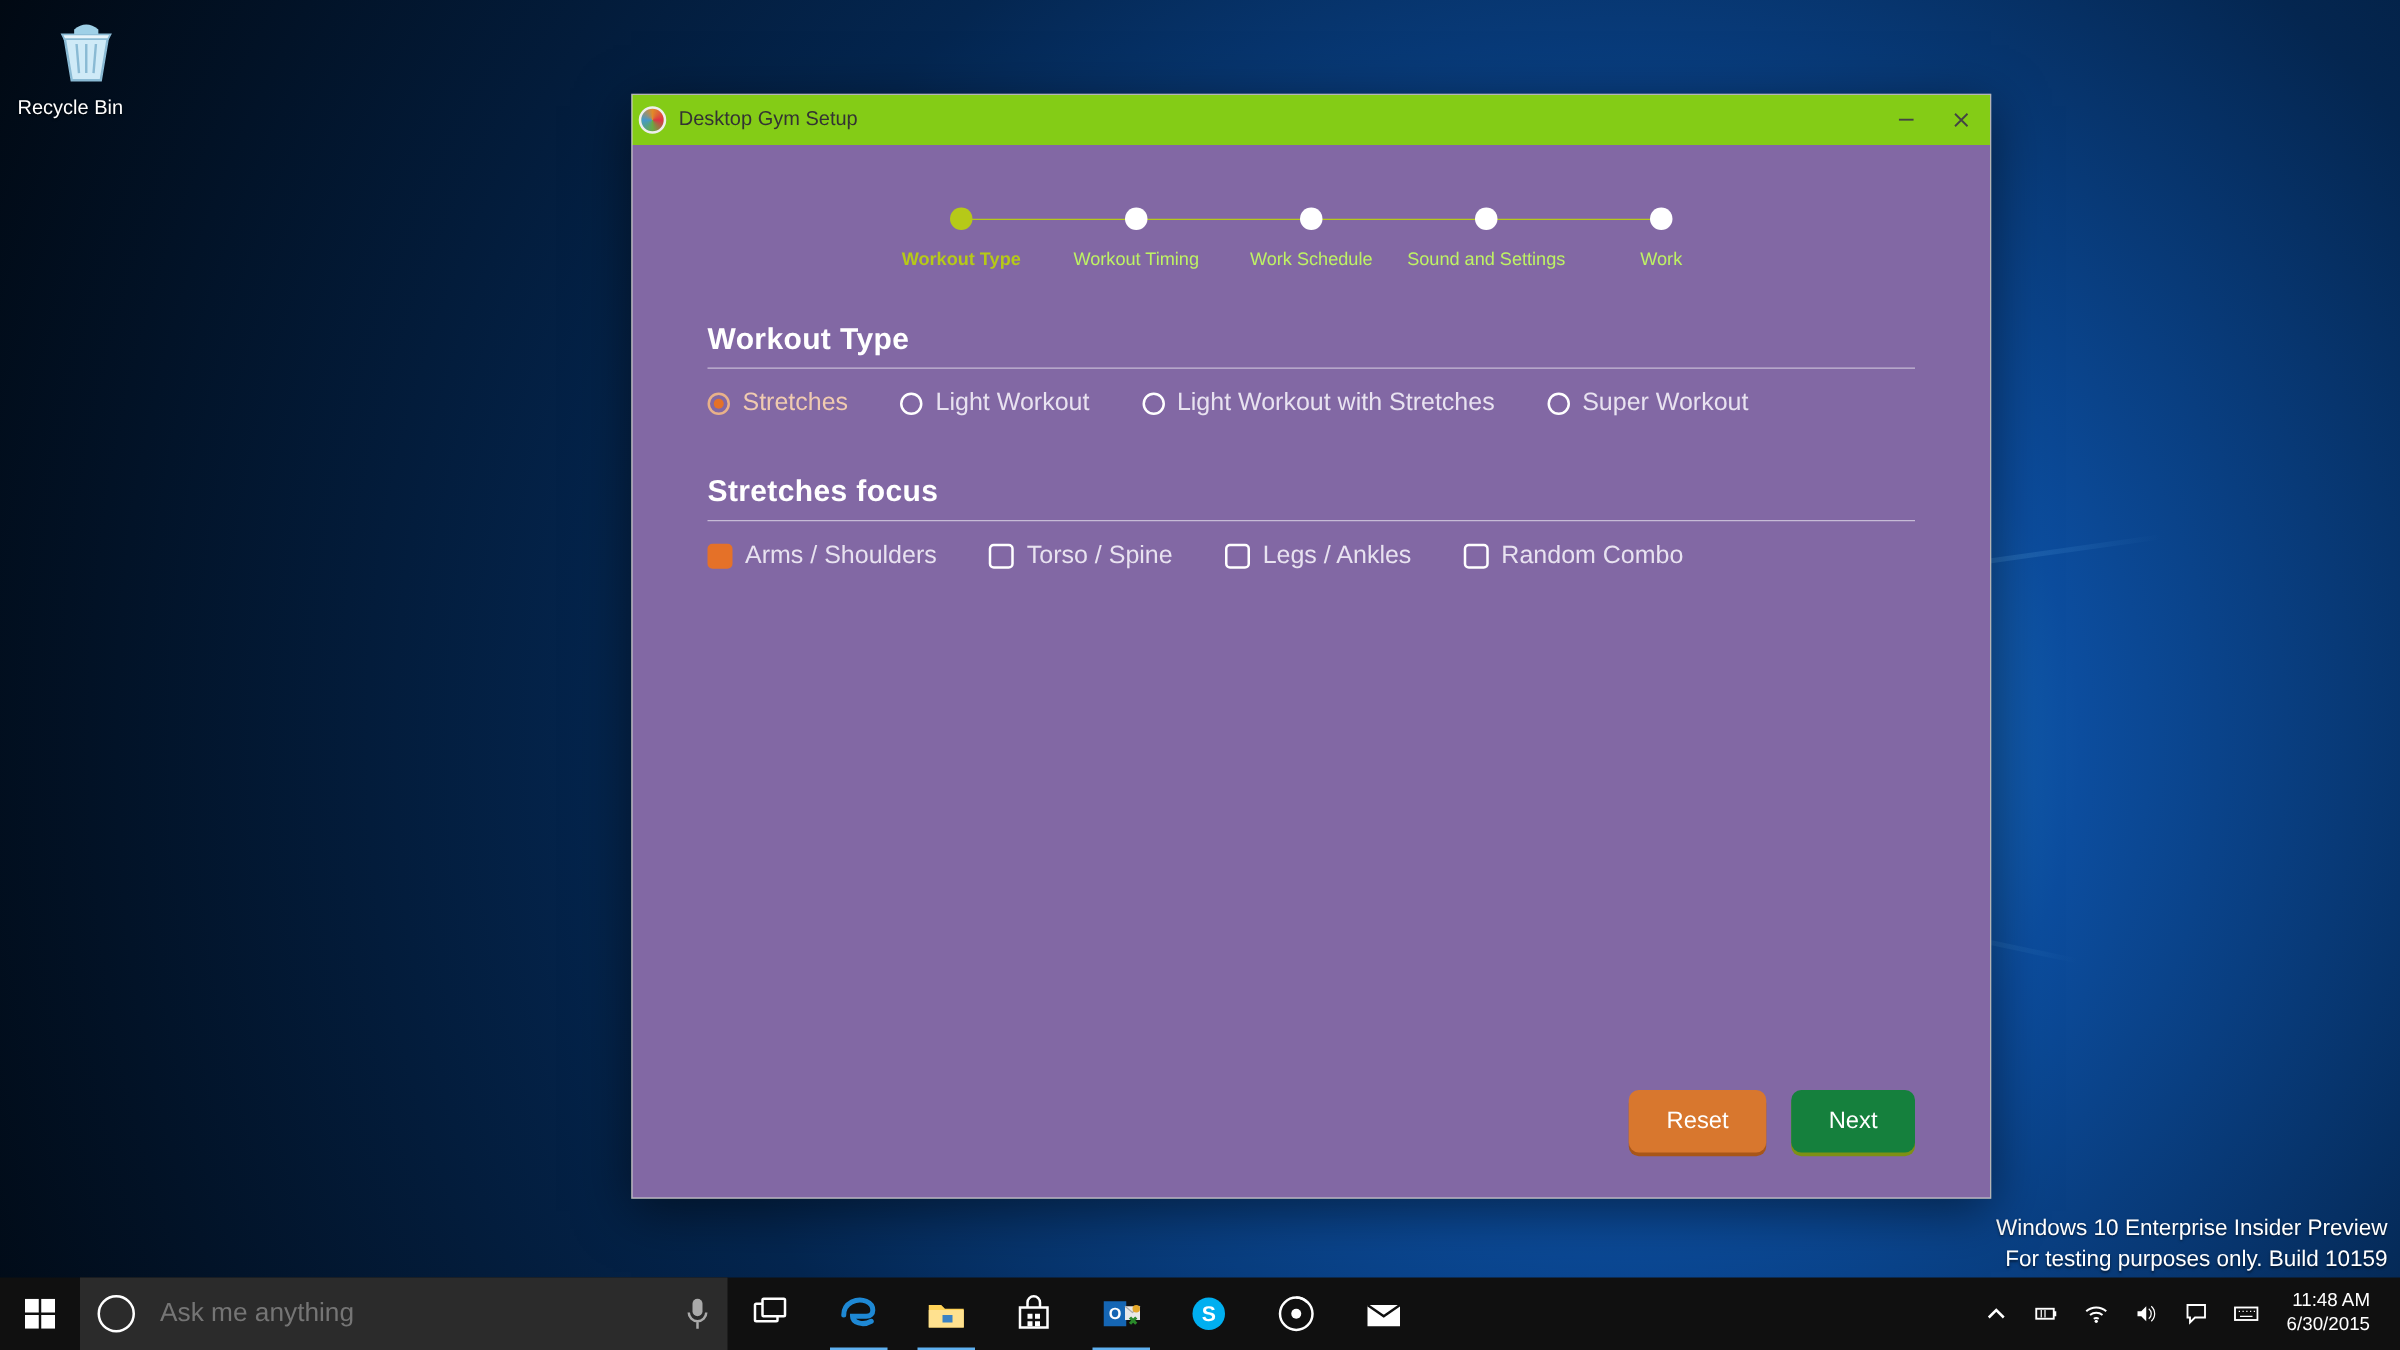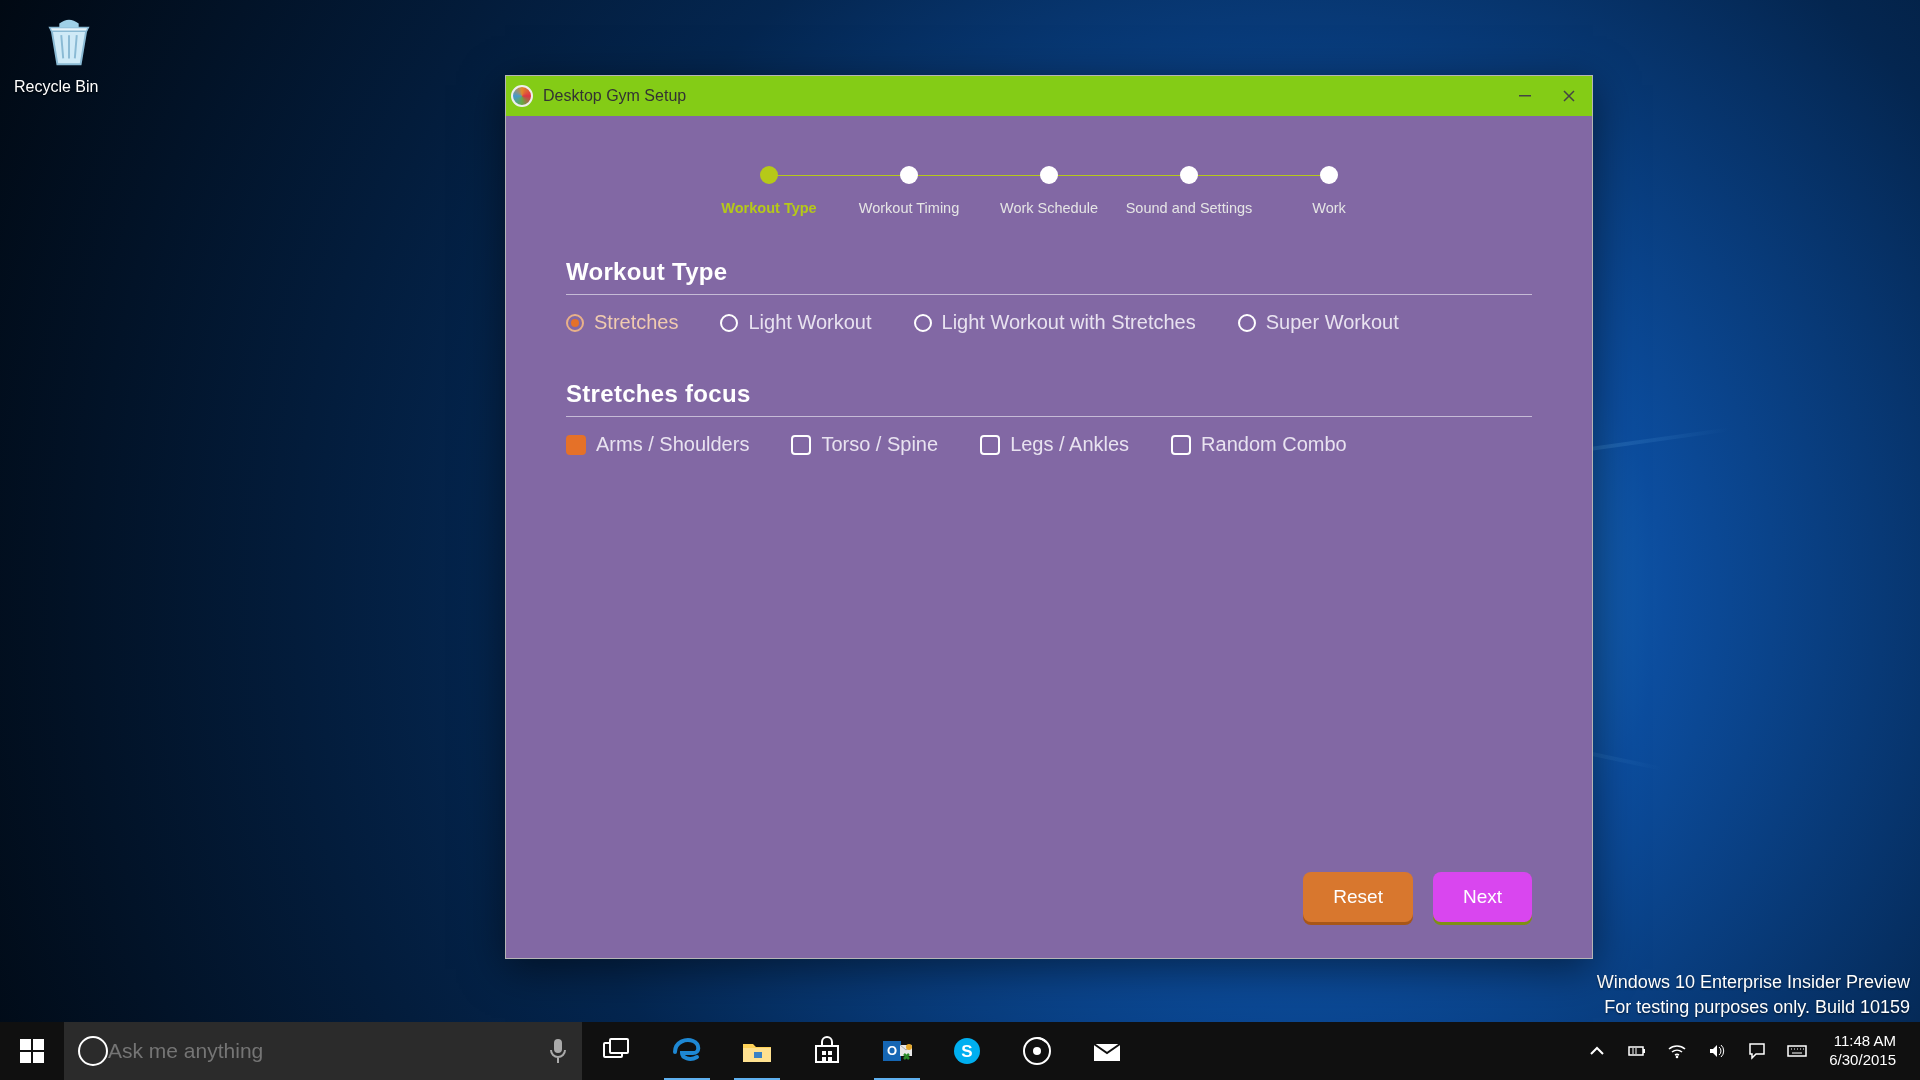--- a/index.html
+++ b/index.html
@@ -35,21 +35,21 @@
 .title-bar .win-btn { width: 44px; height: 32px; display: flex; align-items: center; justify-content: center; color: #444; }
 .title-bar .win-btn svg { width: 12px; height: 12px; }
 
 .app-body { height: calc(100% - 40px); background: #8268a4; padding: 50px 60px 40px; color: #fff; position: relative; }
 
 
 .stepper { display: flex; justify-content: center; align-items: flex-start; gap: 0; margin-bottom: 42px; }
 .step { width: 140px; text-align: center; position: relative; }
 .step .dot { width: 18px; height: 18px; border-radius: 50%; background: #fff; margin: 0 auto 16px; position: relative; z-index: 2; }
 .step.active .dot { background: #b6c918; }
-.step .label { font-size: 14.5px; color: #e5e5e5; }
+.step .label { font-size: 14.5px; color: #bef264; }
 .step.active .label { color: #b6c918; font-weight: 600; }
 .step:not(:last-child)::after { content: ""; position: absolute; top: 9px; left: 50%; width: 140px; height: 1px; background: #b6c918; z-index: 1; }
 
 
 .section-title { font-size: 24px; font-weight: 600; color: #fff; margin-bottom: 8px; letter-spacing: .3px; }
 .hr { height: 1px; background: rgba(255,255,255,.55); margin-bottom: 16px; }
 
 .radio-row, .check-row { display: flex; gap: 42px; align-items: center; margin-bottom: 46px; flex-wrap: wrap; }
 .opt { display: flex; align-items: center; gap: 10px; font-size: 20px; color: #e8e2f0; }
 
@@ -58,27 +58,27 @@
 .radio .inner { width: 8px; height: 8px; border-radius: 50%; background: #e57128; }
 .opt.selected { color: #f0cbb0; }
 
 .check { width: 20px; height: 20px; border: 2px solid #fff; border-radius: 4px; display: inline-block; }
 .check.checked { background: #e57128; border-color: #e57128; }
 
 
 .footer { position: absolute; right: 60px; bottom: 36px; display: flex; gap: 20px; }
 .btn { padding: 14px 30px; border-radius: 8px; font-size: 19px; font-weight: 400; color: #fff; border: none; cursor: pointer; }
 .btn-reset { background: #d8772e; box-shadow: 0 3px 0 #a85618; }
-.btn-next { background: #d946ef; box-shadow: 0 3px 0 #7e9014; }
+.btn-next { background: #15803d; box-shadow: 0 3px 0 #7e9014; }
 
 
 .taskbar { position: absolute; bottom: 0; left: 0; right: 0; height: 58px; background: #101010; display: flex; align-items: stretch; color: #fff; }
 .start-btn { width: 64px; display: flex; align-items: center; justify-content: center; }
 .start-btn svg { width: 24px; height: 24px; fill: #fff; }
-.search { flex: 0 0 518px; background: #2b2b2b; display: flex; align-items: center; padding: 0 14px; gap: 0; }
+.search { flex: 0 0 518px; background: #2b2b2b; display: flex; align-items: center; padding: 0 14px; gap: 20px; }
 .cortana { width: 30px; height: 30px; border: 2.2px solid #fff; border-radius: 50%; }
 .search input { flex: 1; background: transparent; border: none; color: #bdbdbd; font-size: 21px; outline: none; }
 .mic { width: 20px; height: 26px; }
 .task-icons { display: flex; align-items: center; }
 .ticon { width: 70px; height: 58px; display: flex; align-items: center; justify-content: center; position: relative; }
 .ticon.active::after { content: ""; position: absolute; bottom: 0; left: 12px; right: 12px; height: 2.5px; background: #5fb0ef; }
 .ticon svg { width: 34px; height: 34px; }
 .tray { margin-left: auto; display: flex; align-items: center; padding-right: 4px; }
 .tray .ticon { width: 40px; }
 .tray .ticon svg { width: 20px; height: 20px; }

